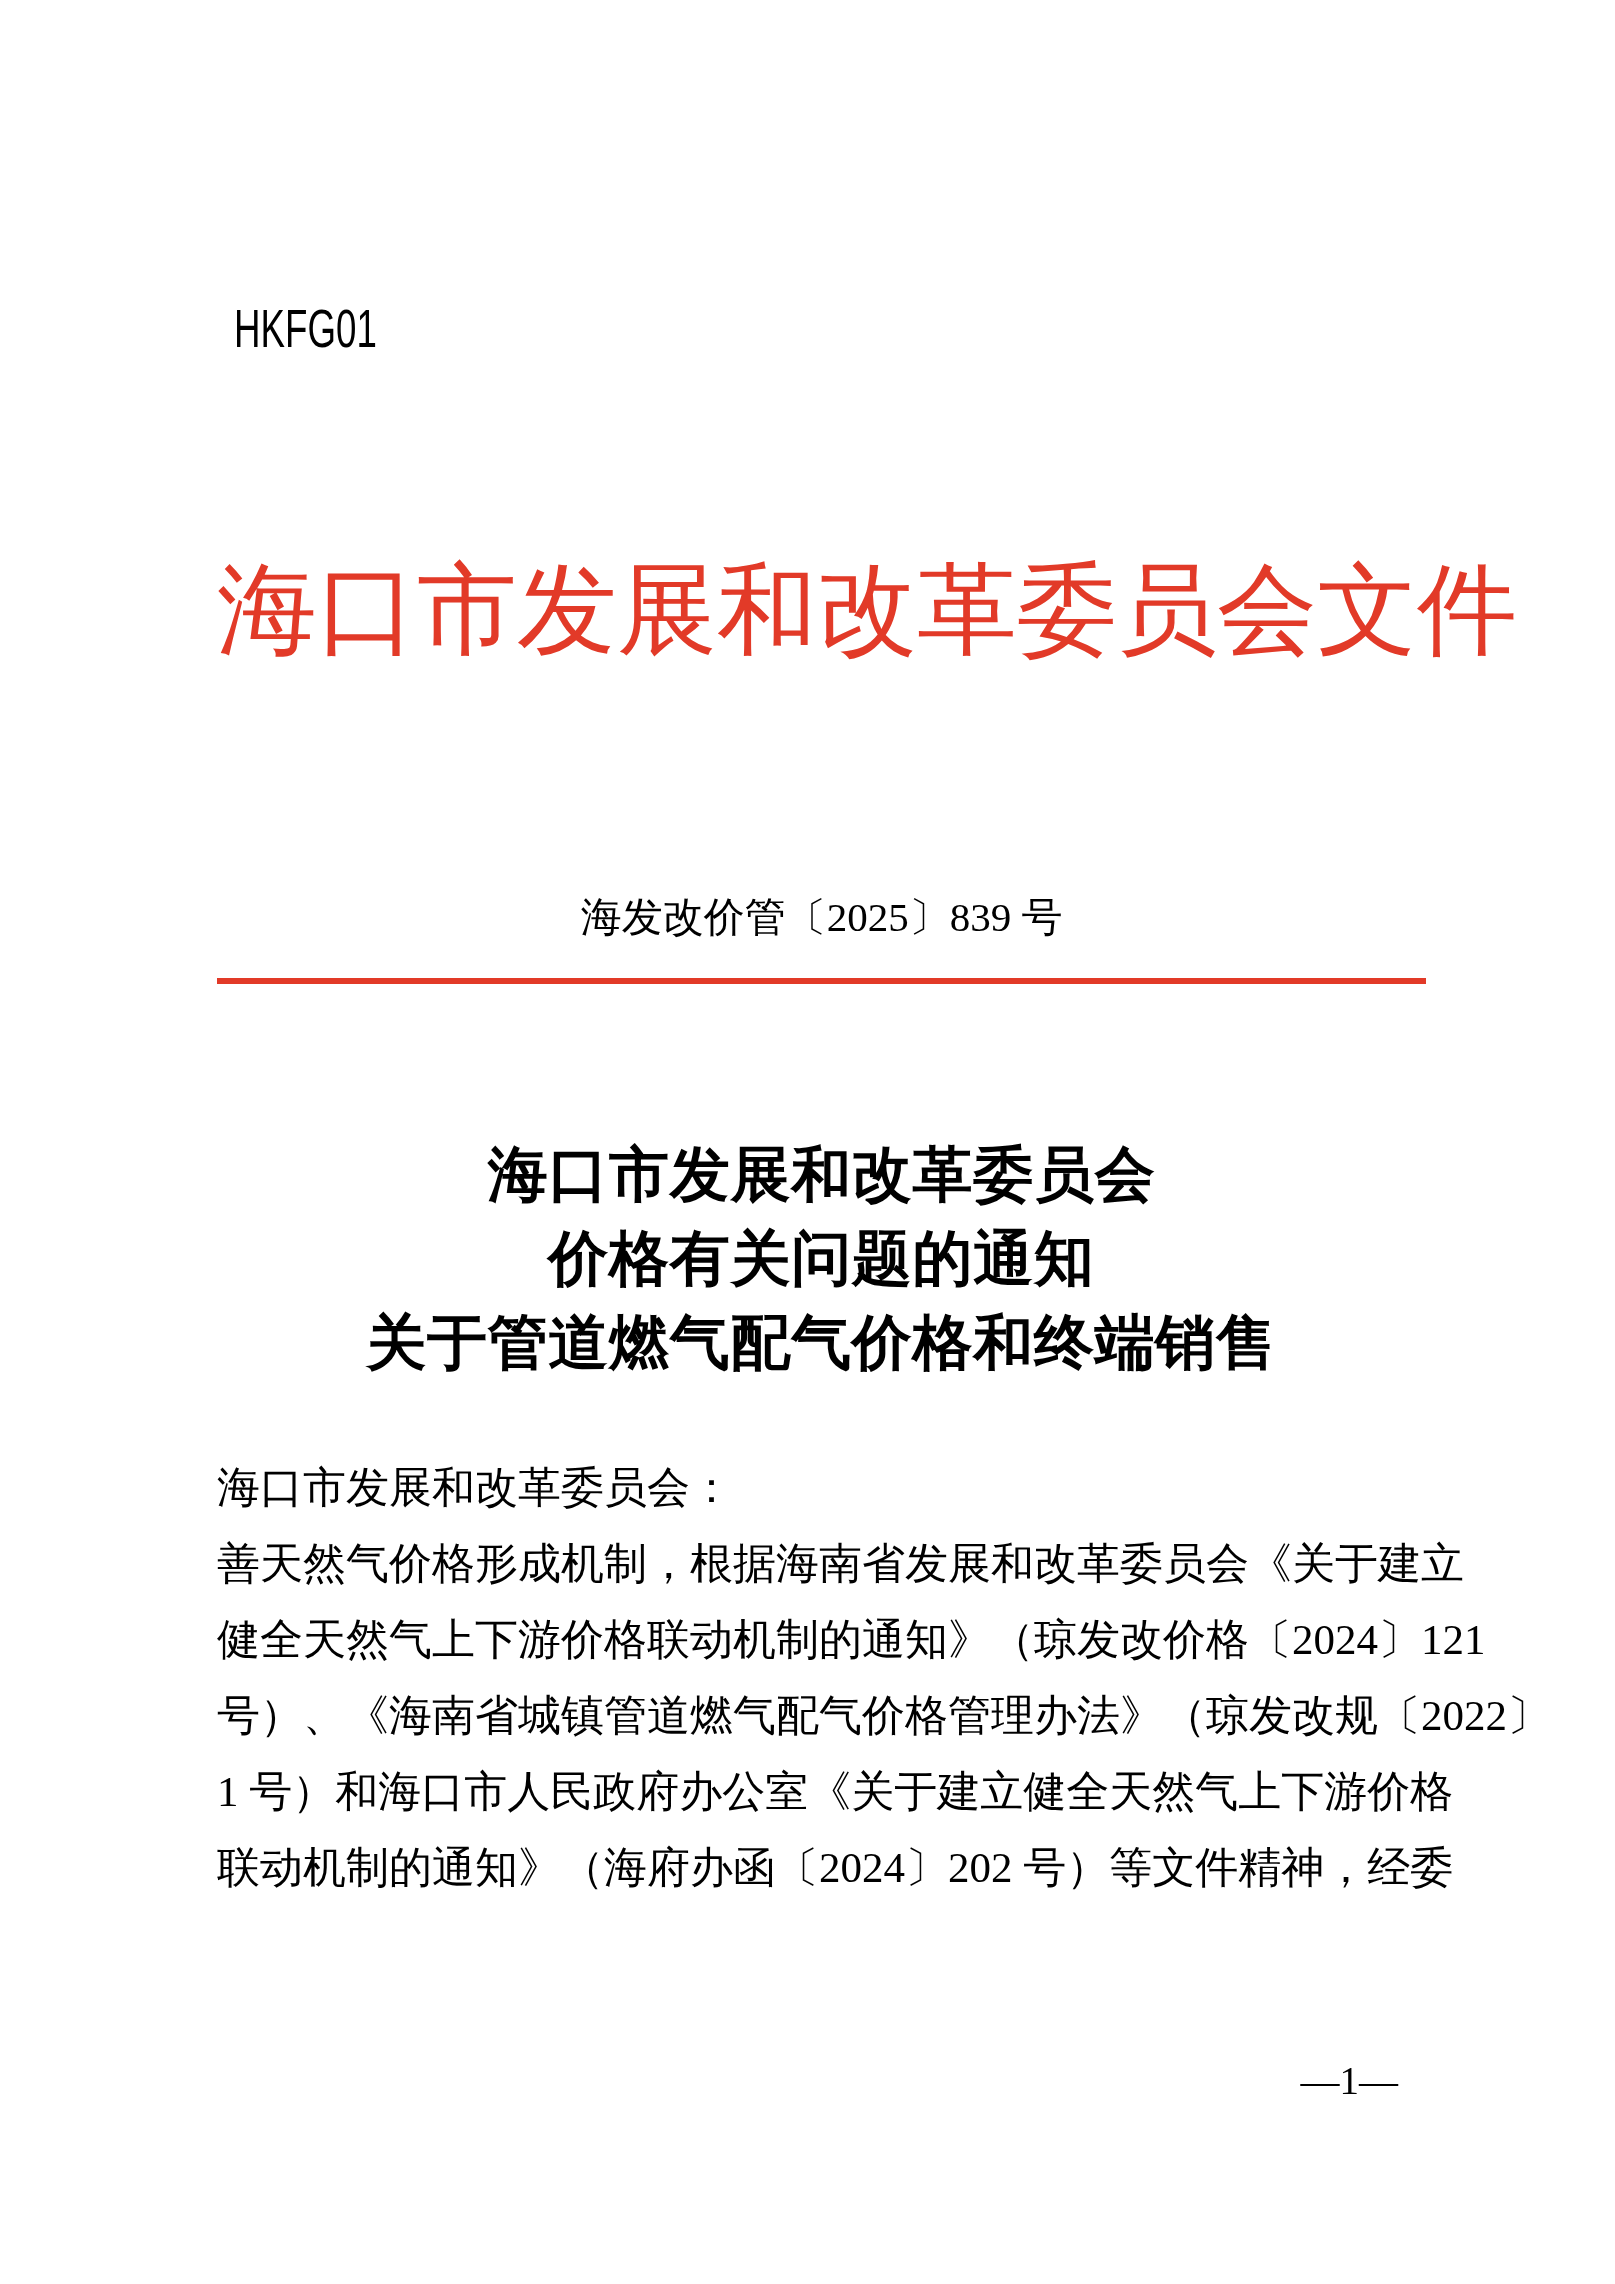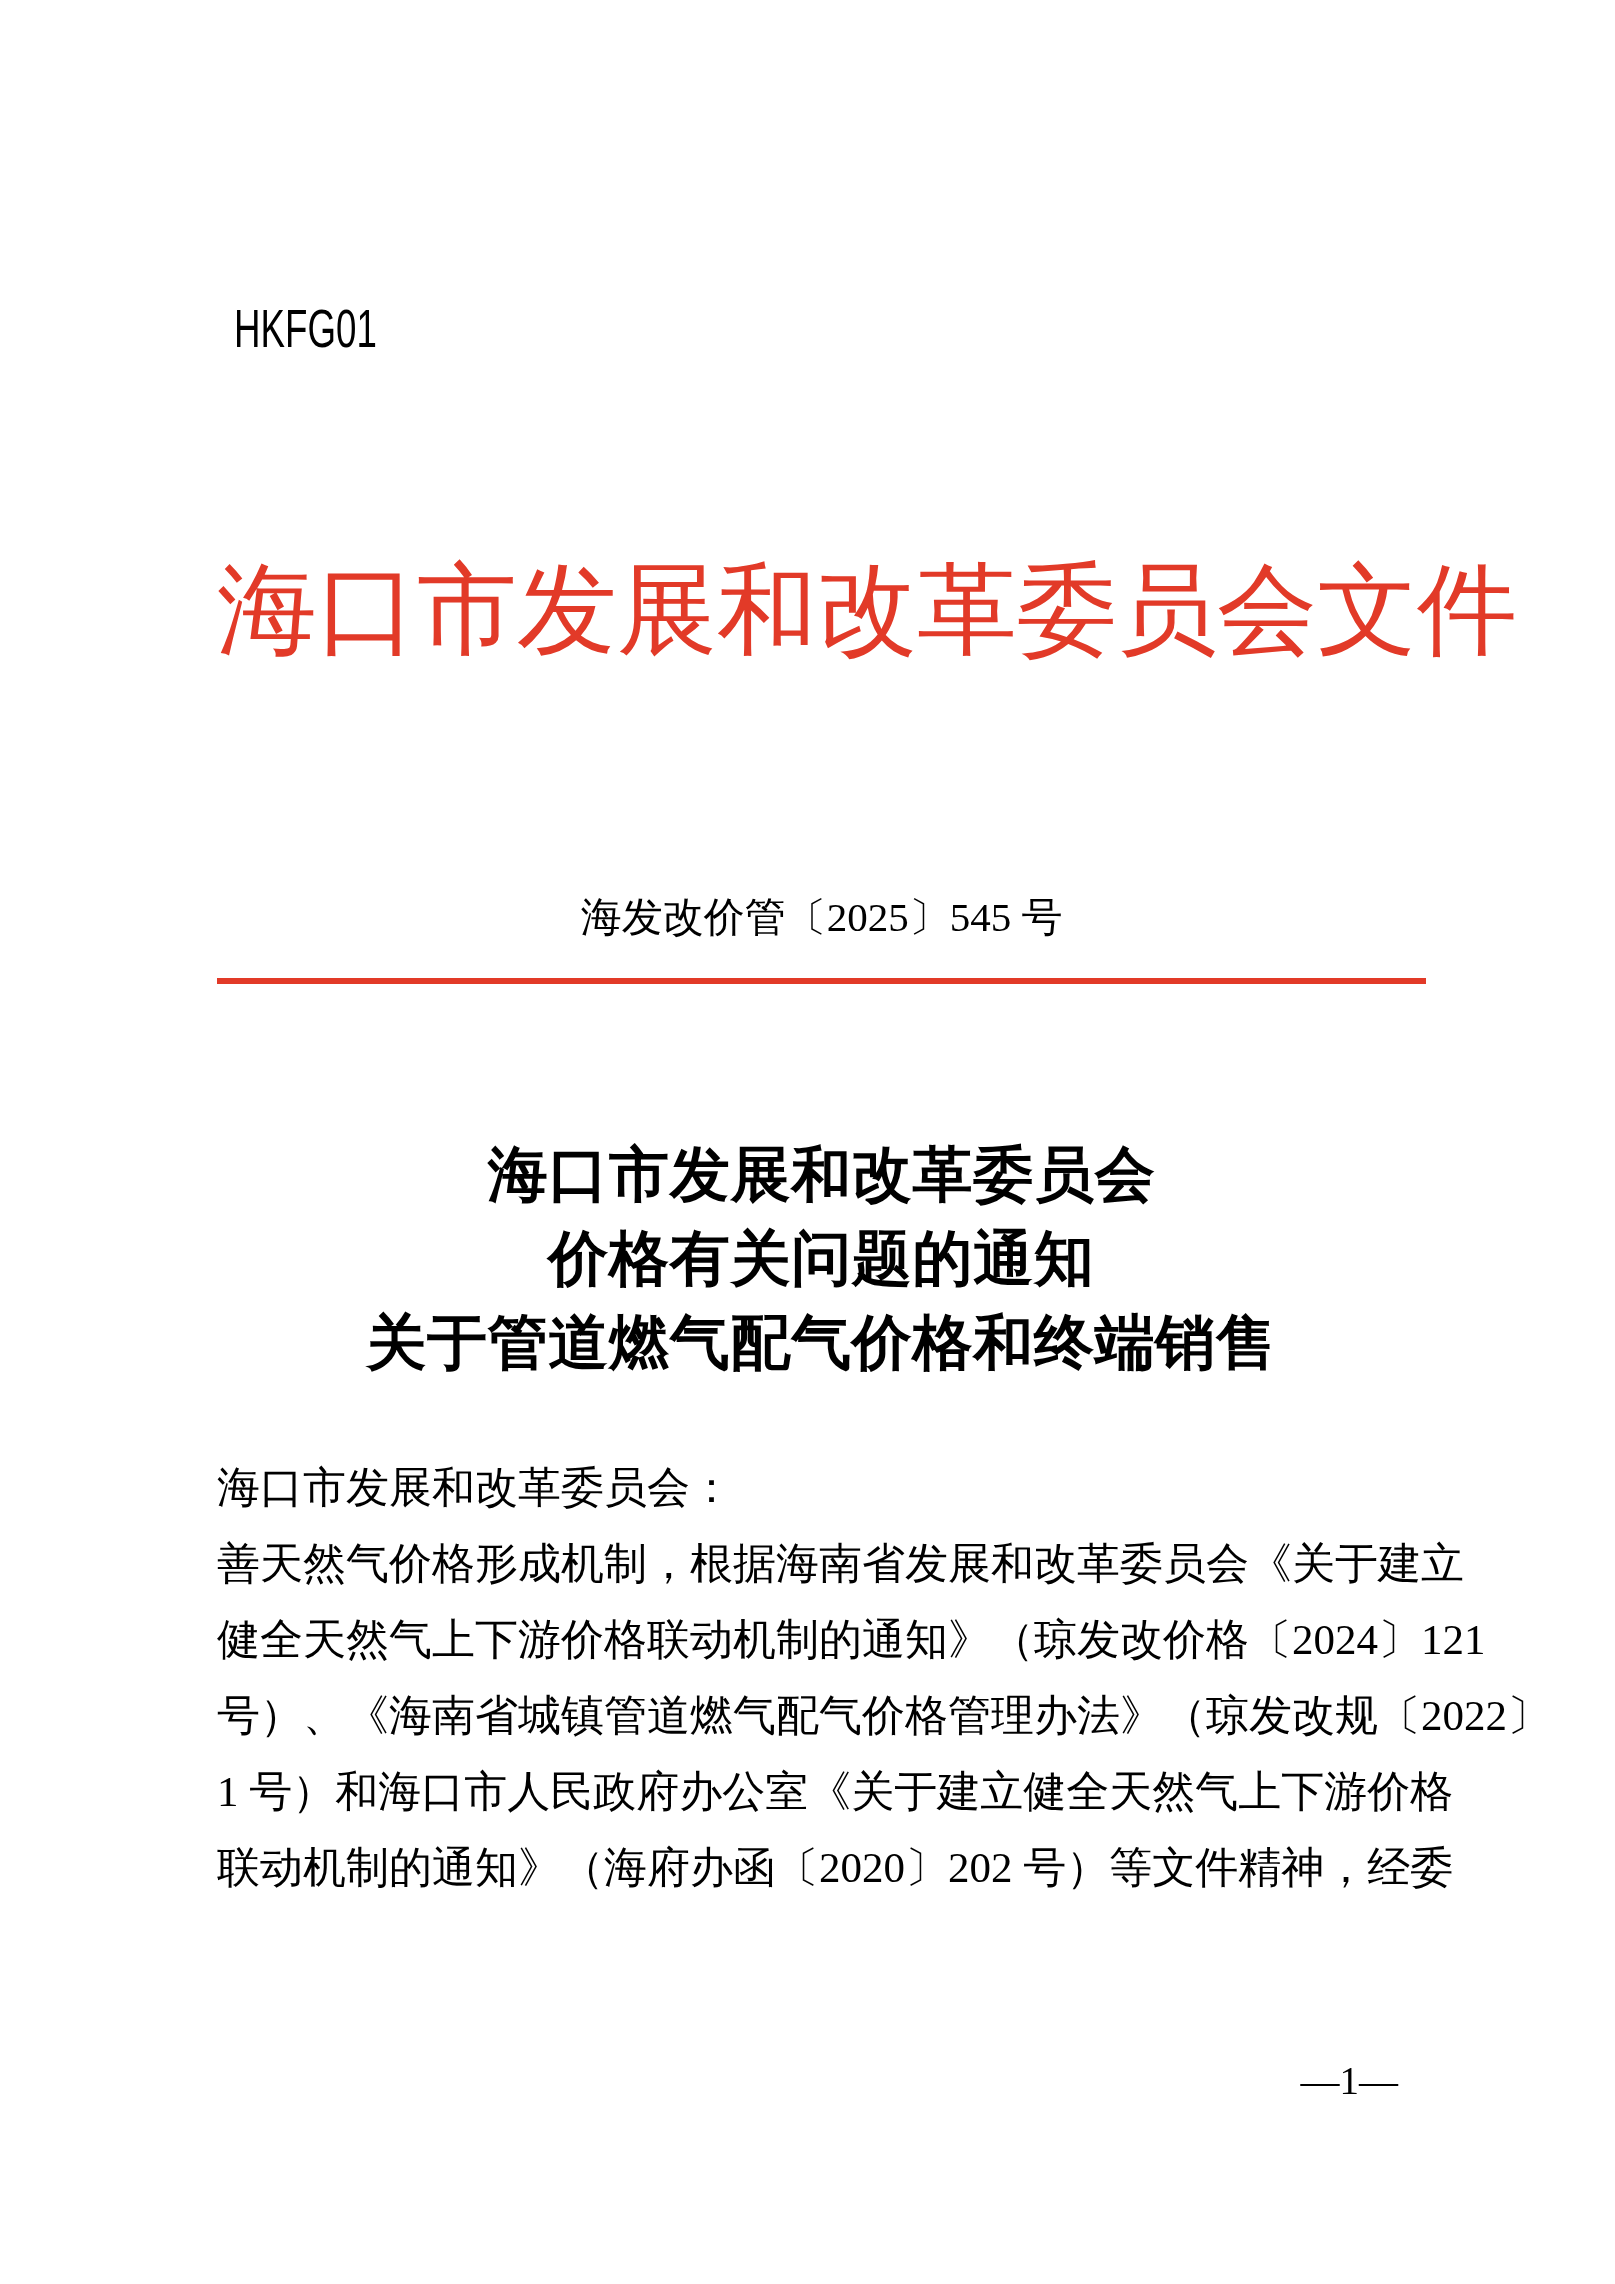--- a/index.html
+++ b/index.html
@@ -113,35 +113,35 @@
 </style>
 </head>
 <body>
 
 <div id="page">
 
   <div class="doc-code">HKFG01</div>
 
   <div class="red-title">海口市发展和改革委员会文件</div>
 
-  <div class="doc-number">海发改价管〔2025〕545 号</div>
+  <div class="doc-number">海发改价管〔2025〕839 号</div>
 
   <div class="red-rule"></div>
 
   <div class="notice-title">
     <div>海口市发展和改革委员会</div>
     <div>价格有关问题的通知</div>
     <div>关于管道燃气配气价格和终端销售</div>
   </div>
 
   <div class="body-text">
     <div class="body-line salutation">海口市发展和改革委员会：</div>
     <div class="body-line">善天然气价格形成机制，根据海南省发展和改革委员会《关于建立</div>
     <div class="body-line">健全天然气上下游价格联动机制的通知》（琼发改价格〔2024〕121</div>
     <div class="body-line">号）、《海南省城镇管道燃气配气价格管理办法》（琼发改规〔2022〕</div>
     <div class="body-line">1 号）和海口市人民政府办公室《关于建立健全天然气上下游价格</div>
-    <div class="body-line">联动机制的通知》（海府办函〔2020〕202 号）等文件精神，经委</div>
+    <div class="body-line">联动机制的通知》（海府办函〔2024〕202 号）等文件精神，经委</div>
   </div>
 
   <div class="page-number">—1—</div>
 
 </div>
 
 
 </body></html>

